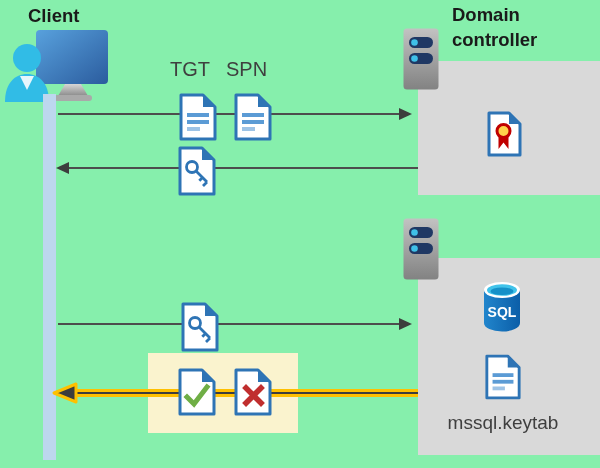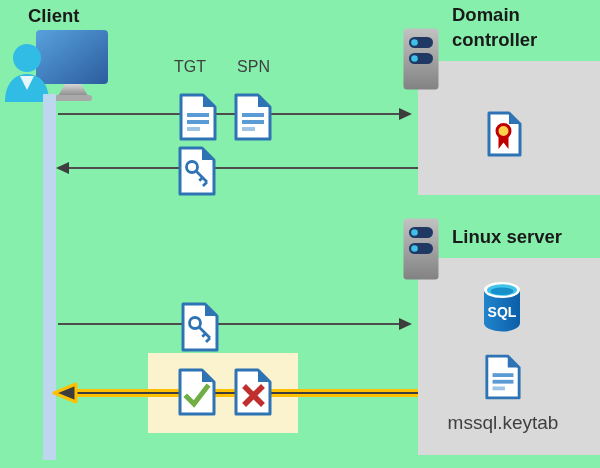--- a/index.html
+++ b/index.html
@@ -3,21 +3,21 @@
 <meta charset="utf-8">
 <style>
   html,body{margin:0;padding:0;background:#fff;}
   .stage{
     position:relative;width:600px;height:468px;background:#86efac;overflow:hidden;
     font-family:"Liberation Sans","DejaVu Sans",sans-serif;
     padding-left:22px;
   }
   .abs{position:absolute;}
   .title{font-weight:bold;font-size:18.5px;line-height:25px;color:var(--title_black);}
-  .small-label{font-size:16px;color:var(--text_dark);}
+  .small-label{font-size:20px;color:var(--text_dark);}
   .big-label{font-size:19px;color:var(--text_dark);}
   .gray-box{background:var(--box_gray);}
   .timeline{background:var(--timeline_blue);}
   .hl-box{background:var(--highlight_yellow);}
 
   
   .line{height:2px;background:var(--arrow_gray);}
   .head-right{width:0;height:0;border-top:6px solid transparent;border-bottom:6px solid transparent;border-left:13px solid #3D3D3D;}
   .head-left{width:0;height:0;border-top:6px solid transparent;border-bottom:6px solid transparent;border-right:13px solid #3D3D3D;}
   .yline{height:8px;background:var(--accent_yellow);}
@@ -95,21 +95,21 @@
 
   <div class="abs hl-box" style="left:148px;top:353px;width:150px;height:80px;"></div>
   <div>
     <div class="abs yline" style="left:72px;top:389px;width:346px;"></div>
     <svg class="abs" style="left:50px;top:382px;" width="28" height="22" viewBox="0 0 28 22">
       <polygon points="26,2 4,11 26,20" fill="#3D3D3D" stroke="#FFC000" stroke-width="3" stroke-linejoin="round"></polygon>
     </svg>
   </div>
 
   <div class="abs small-label" style="left:164px;top:58px;width:52px;text-align:center;">TGT</div>
-  <div class="abs small-label" style="left:218px;top:58px;width:52px;text-align:right;">SPN</div>
+  <div class="abs small-label" style="left:226px;top:58px;width:52px;text-align:left;">SPN</div>
 
   <svg class="abs" style="left:178px;top:92px;" width="40" height="50" viewBox="0 0 40 50">
     <path class="doc-page" d="M3,3 H25 L37,15 V47 H3 Z"></path>
       <path class="doc-fold" d="M25,3 V15 H37 Z"></path>
     <rect class="doc-line" x="9" y="21" width="22" height="4"></rect>
       <rect class="doc-line" x="9" y="28" width="22" height="4"></rect>
       <rect class="doc-line-light" x="9" y="35" width="13" height="4"></rect>
   </svg>
 
   <svg class="abs" style="left:233px;top:92px;" width="40" height="50" viewBox="0 0 40 50">
@@ -160,21 +160,20 @@
     <circle class="cert-ring" cx="17.5" cy="21" r="6.5"></circle>
   </svg>
 
   <svg class="abs" style="left:403px;top:218px;" width="36" height="62" viewBox="0 0 36 62">
     <rect x="0.5" y="0.5" width="35" height="61" rx="3.5" fill="url(#gradServer)"></rect>
     <rect class="pill" x="6" y="9" width="24" height="11" rx="5.5"></rect>
       <circle class="dot" cx="11.5" cy="14.5" r="3.3"></circle>
     <rect class="pill" x="6" y="25" width="24" height="11" rx="5.5"></rect>
       <circle class="dot" cx="11.5" cy="30.5" r="3.3"></circle>
   </svg>
-  <div class="abs title" style="left:452px;top:224px;width:146px;">Linux server</div>
 
   <svg class="abs" style="left:483px;top:281px;" width="38" height="52" viewBox="0 0 38 52">
     <path d="M1,9 V42 A18,8.5 0 0 0 37,42 V9 Z" fill="url(#gradSql)"></path>
     <ellipse cx="19" cy="9" rx="18" ry="8" fill="#FFFFFF"></ellipse>
     <ellipse cx="19" cy="9" rx="15" ry="5.8" fill="#41C3EA"></ellipse>
     <ellipse cx="19" cy="10.2" rx="11.5" ry="3.8" fill="#1590C8"></ellipse>
     <text class="sql-text" x="19" y="36" text-anchor="middle">SQL</text>
   </svg>
 
   <svg class="abs" style="left:484px;top:352px;" width="38" height="50" viewBox="0 0 40 50">

